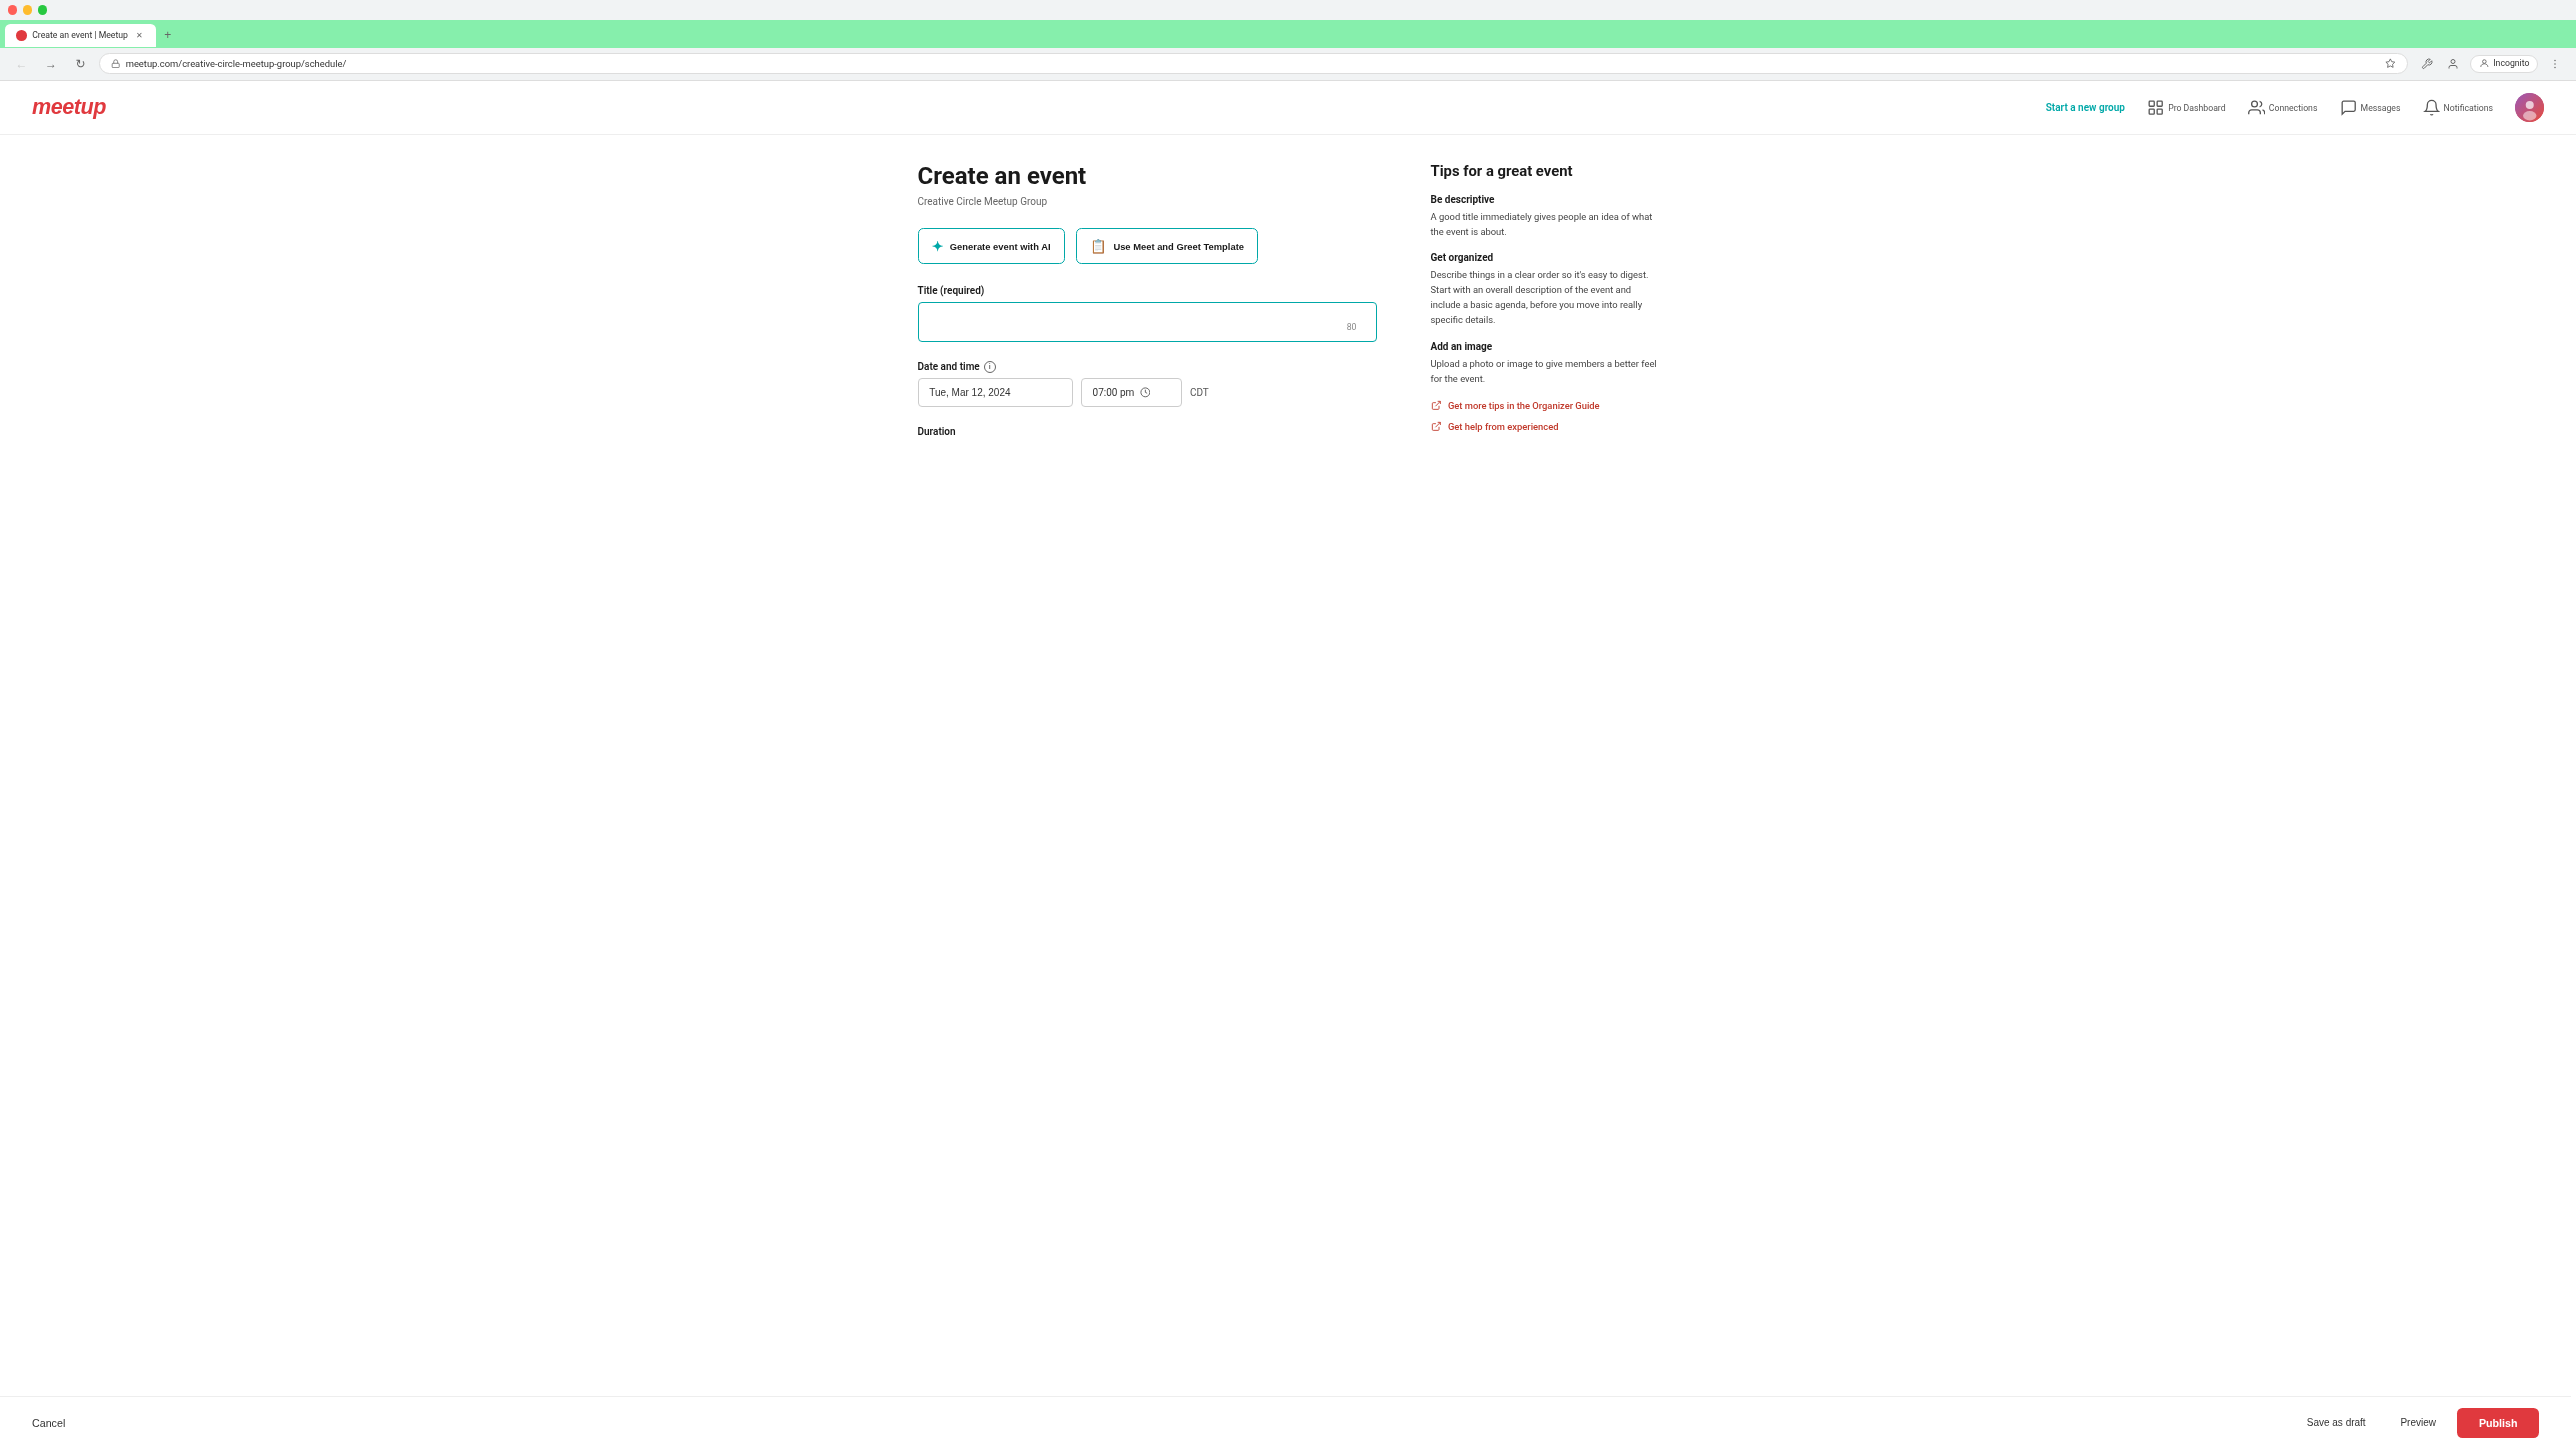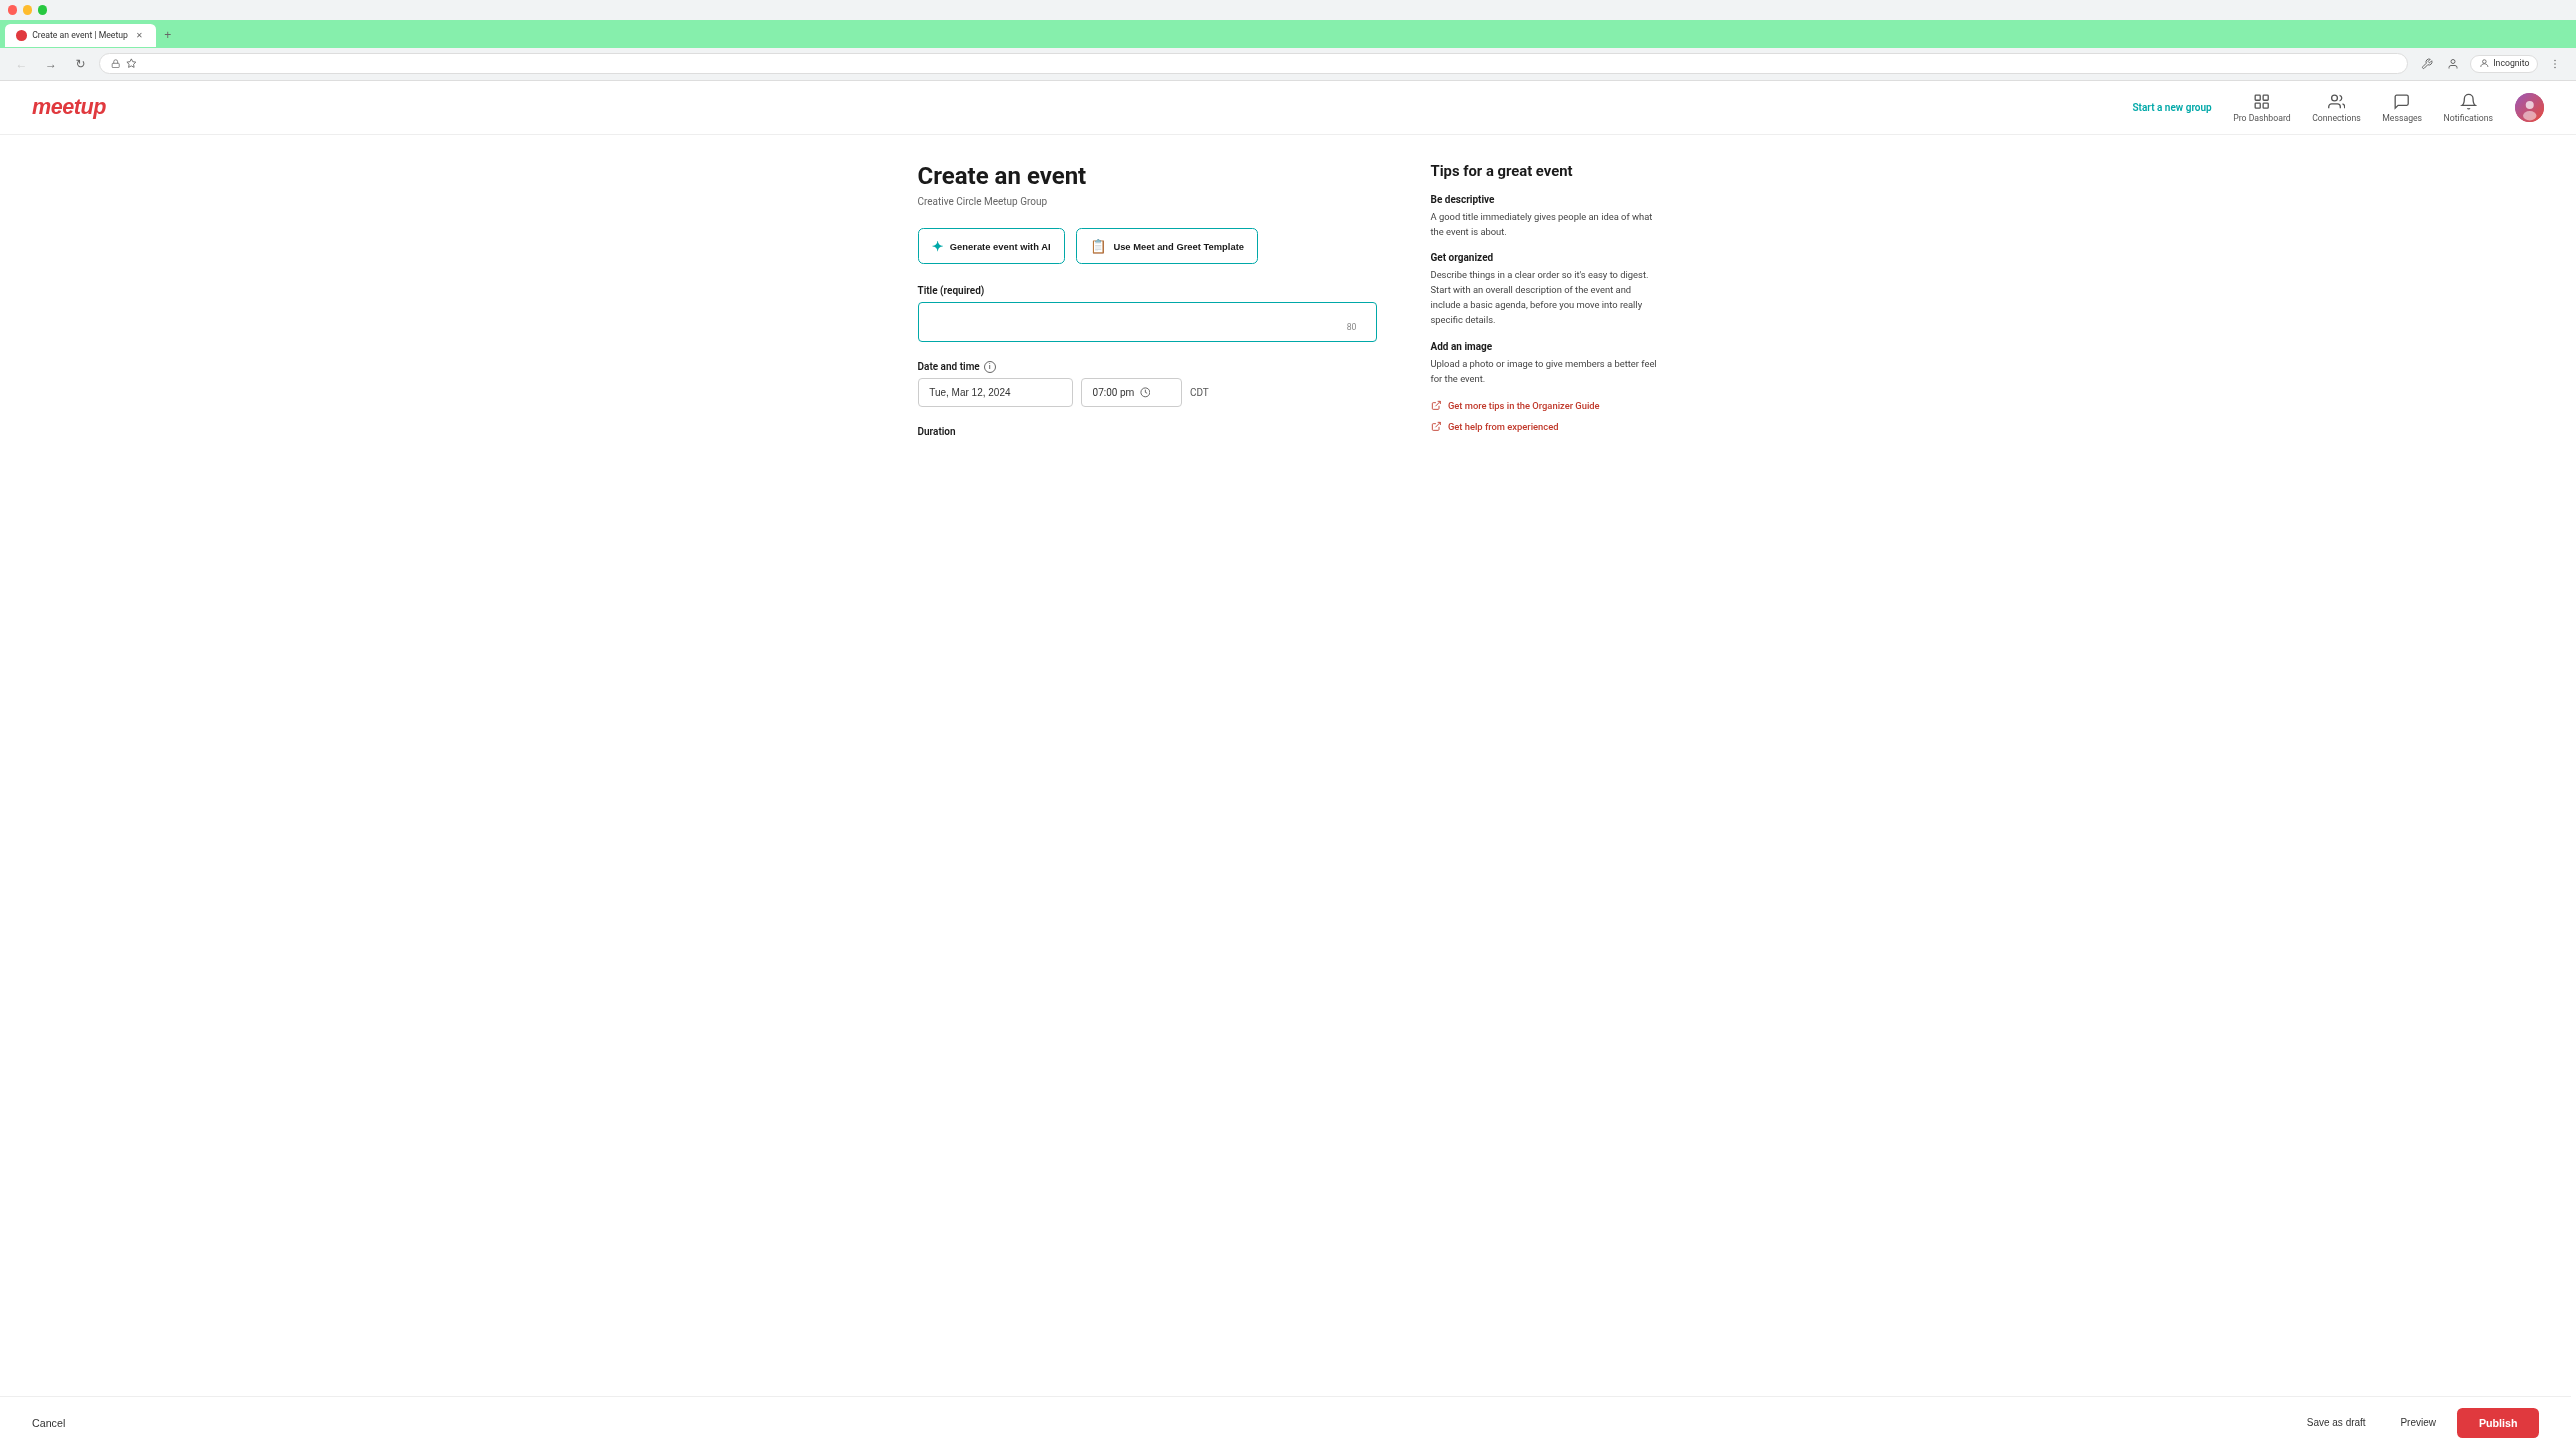--- a/index.html
+++ b/index.html
@@ -167,21 +167,21 @@
       cursor: pointer;
       margin-right: 21.5px;
     }
     .header-nav {
       display: flex;
       gap: 21.5px;
       align-items: center;
     }
     .nav-item {
       display: flex;
-      flex-direction: column;
+      flex-direction: row;
       align-items: center;
       gap: 2.7px;
       cursor: pointer;
       color: #555;
       font-size: 8.7px;
     }
     .nav-icon {
       width: 19px;
       height: 19px;
       display: flex;
@@ -441,20 +441,21 @@
   </div>
   <div class="address-bar">
     <button class="nav-btn disabled">←</button>
     <button class="nav-btn">→</button>
     <button class="nav-btn">↻</button>
     <div class="url-bar">
       <svg width="9.4" height="9.4" viewBox="0 0 24 24" fill="none" stroke="#666" stroke-width="2">
         <rect x="3" y="11" width="18" height="11" rx="2"></rect>
           <path d="M7 11V7a5 5 0 0 1 10 0v4"></path>
       </svg>
+      <span class="url-text">meetup.com/creative-circle-meetup-group/schedule/</span>
       <svg width="10.7" height="10.7" viewBox="0 0 24 24" fill="none" stroke="#666" stroke-width="2">
         <polygon points="12 2 15.09 8.26 22 9.27 17 14.14 18.18 21.02 12 17.77 5.82 21.02 7 14.14 2 9.27 8.91 8.26 12 2"></polygon>
       </svg>
     </div>
     <div class="address-actions">
       <button class="addr-icon">
         <svg width="12" height="12" viewBox="0 0 24 24" fill="none" stroke="#666" stroke-width="2">
           <path d="M14.7 6.3a1 1 0 0 0 0 1.4l1.6 1.6a1 1 0 0 0 1.4 0l3.77-3.77a6 6 0 0 1-7.94 7.94l-6.91 6.91a2.12 2.12 0 0 1-3-3l6.91-6.91a6 6 0 0 1 7.94-7.94l-3.76 3.76z"></path>
         </svg>
       </button>

